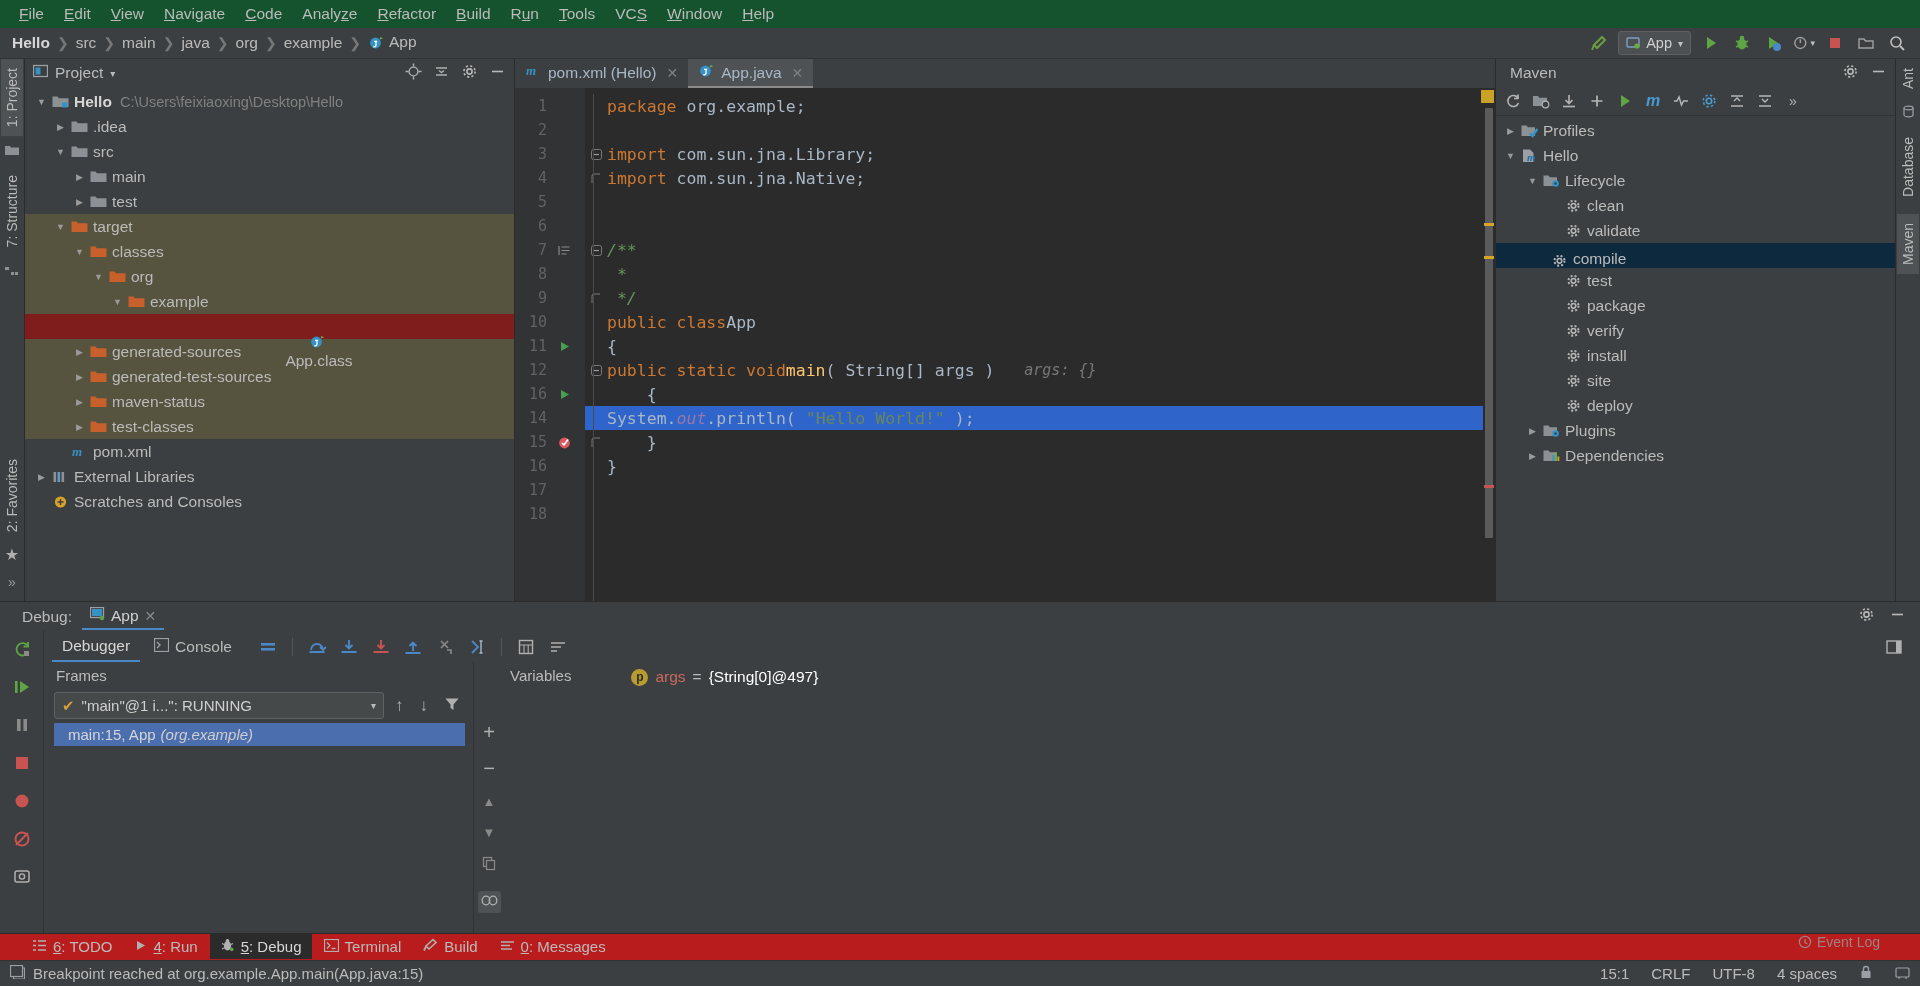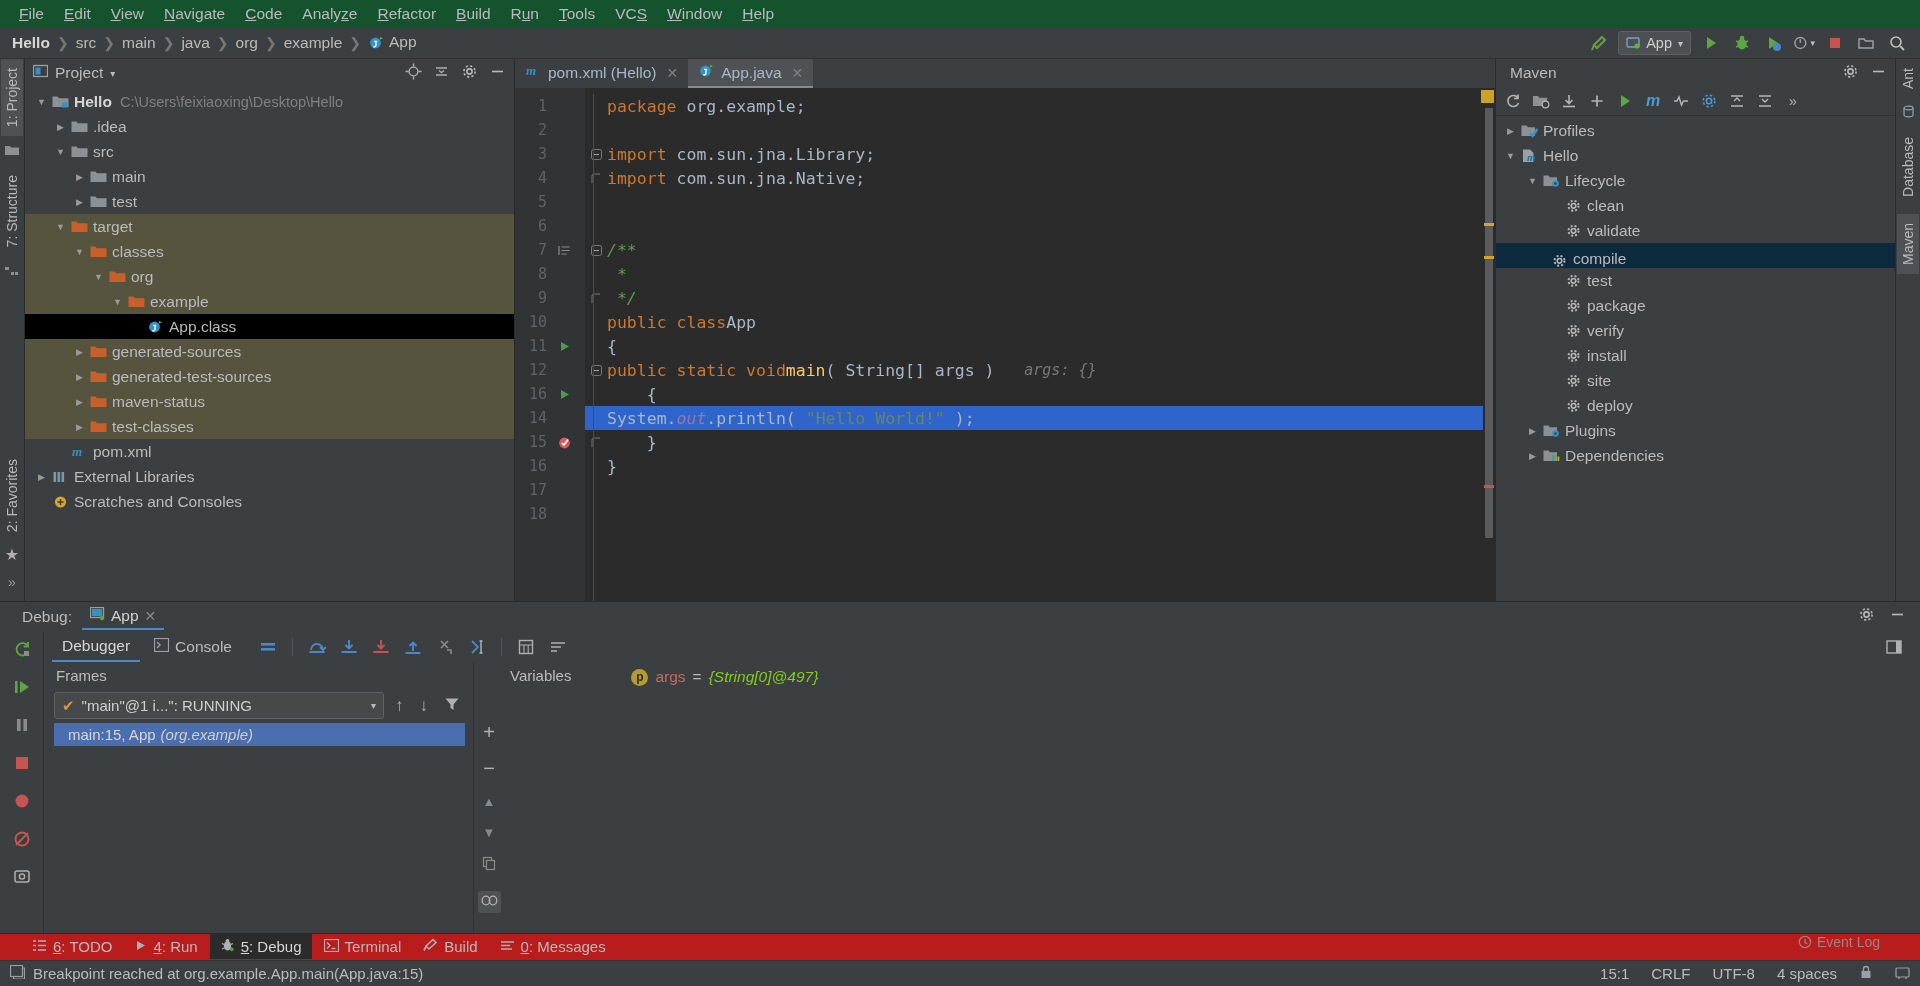--- a/index.html
+++ b/index.html
@@ -74,21 +74,21 @@
     background: #3c3f41; flex: 0 0 28px; gap: 7px;
   }
   .panel-title { font-size: 15.5px; color: #bbbbbb; }
   .panel-head-right { margin-left: auto; display: flex; align-items: center; gap: 11px; }
   .tree { flex: 1 1 auto; overflow: hidden; background: #3c3f41; padding-top: 2px; }
   .trow {
     height: 25px; display: flex; align-items: center; font-size: 15.5px;
     color: #bbbbbb; white-space: nowrap; padding-right: 4px;
   }
   .trow.maven-scope { background: #56533f; }
-  .trow.selected { background: #000000; }
+  .trow.selected { background: #7f1d1d; flex-direction: column; }
   .twist { width: 17px; display: flex; align-items: center; justify-content: center; flex: 0 0 17px; }
   .tico { width: 21px; display: flex; align-items: center; justify-content: center; flex: 0 0 21px; margin-right: 3px; }
   .tlabel { }
   .tlabel.bold { font-weight: bold; color: #d6d6d6; }
   .tpath { color: #808080; font-size: 14.5px; margin-left: 8px; }
 
   
   .editor-area { flex: 1 1 auto; display: flex; flex-direction: column; min-width: 0; background: #2b2b2b; }
   .tabbar { height: 29px; background: #3c3f41; display: flex; align-items: stretch; flex: 0 0 29px; }
   .etab {
@@ -183,21 +183,21 @@
   }
   .frame-row em { color: #cfcfcf; font-style: italic; margin-left: 5px; }
   .frames-side {
     width: 30px; flex: 0 0 30px; display: flex; flex-direction: column;
     align-items: center; padding-top: 60px; gap: 16px;
   }
   .vars-pane { flex: 1 1 auto; display: flex; flex-direction: row; min-width: 0; }
   .var-row { display: flex; align-items: center; gap: 7px; padding: 6px 0 0 60px; font-size: 15.5px; }
   .var-name { color: #c9695f; }
   .var-eq { color: #bbbbbb; }
-  .var-val { color: #84cc16; font-style: italic; }
+  .var-val { color: #ffffff; }
   .pbadge {
     width: 17px; height: 17px; border-radius: 50%; background: #b89b2e;
     color: #2b2b2b; font-size: 12px; display: inline-flex;
     align-items: center; justify-content: center; font-weight: bold;
   }
 
   
   .toolwindow-bar {
     height: 27px; background: #b91c1c; display: flex; align-items: flex-start;
     flex: 0 0 27px; padding-left: 22px; gap: 2px; border-top: 1px solid #2b2b2b;

